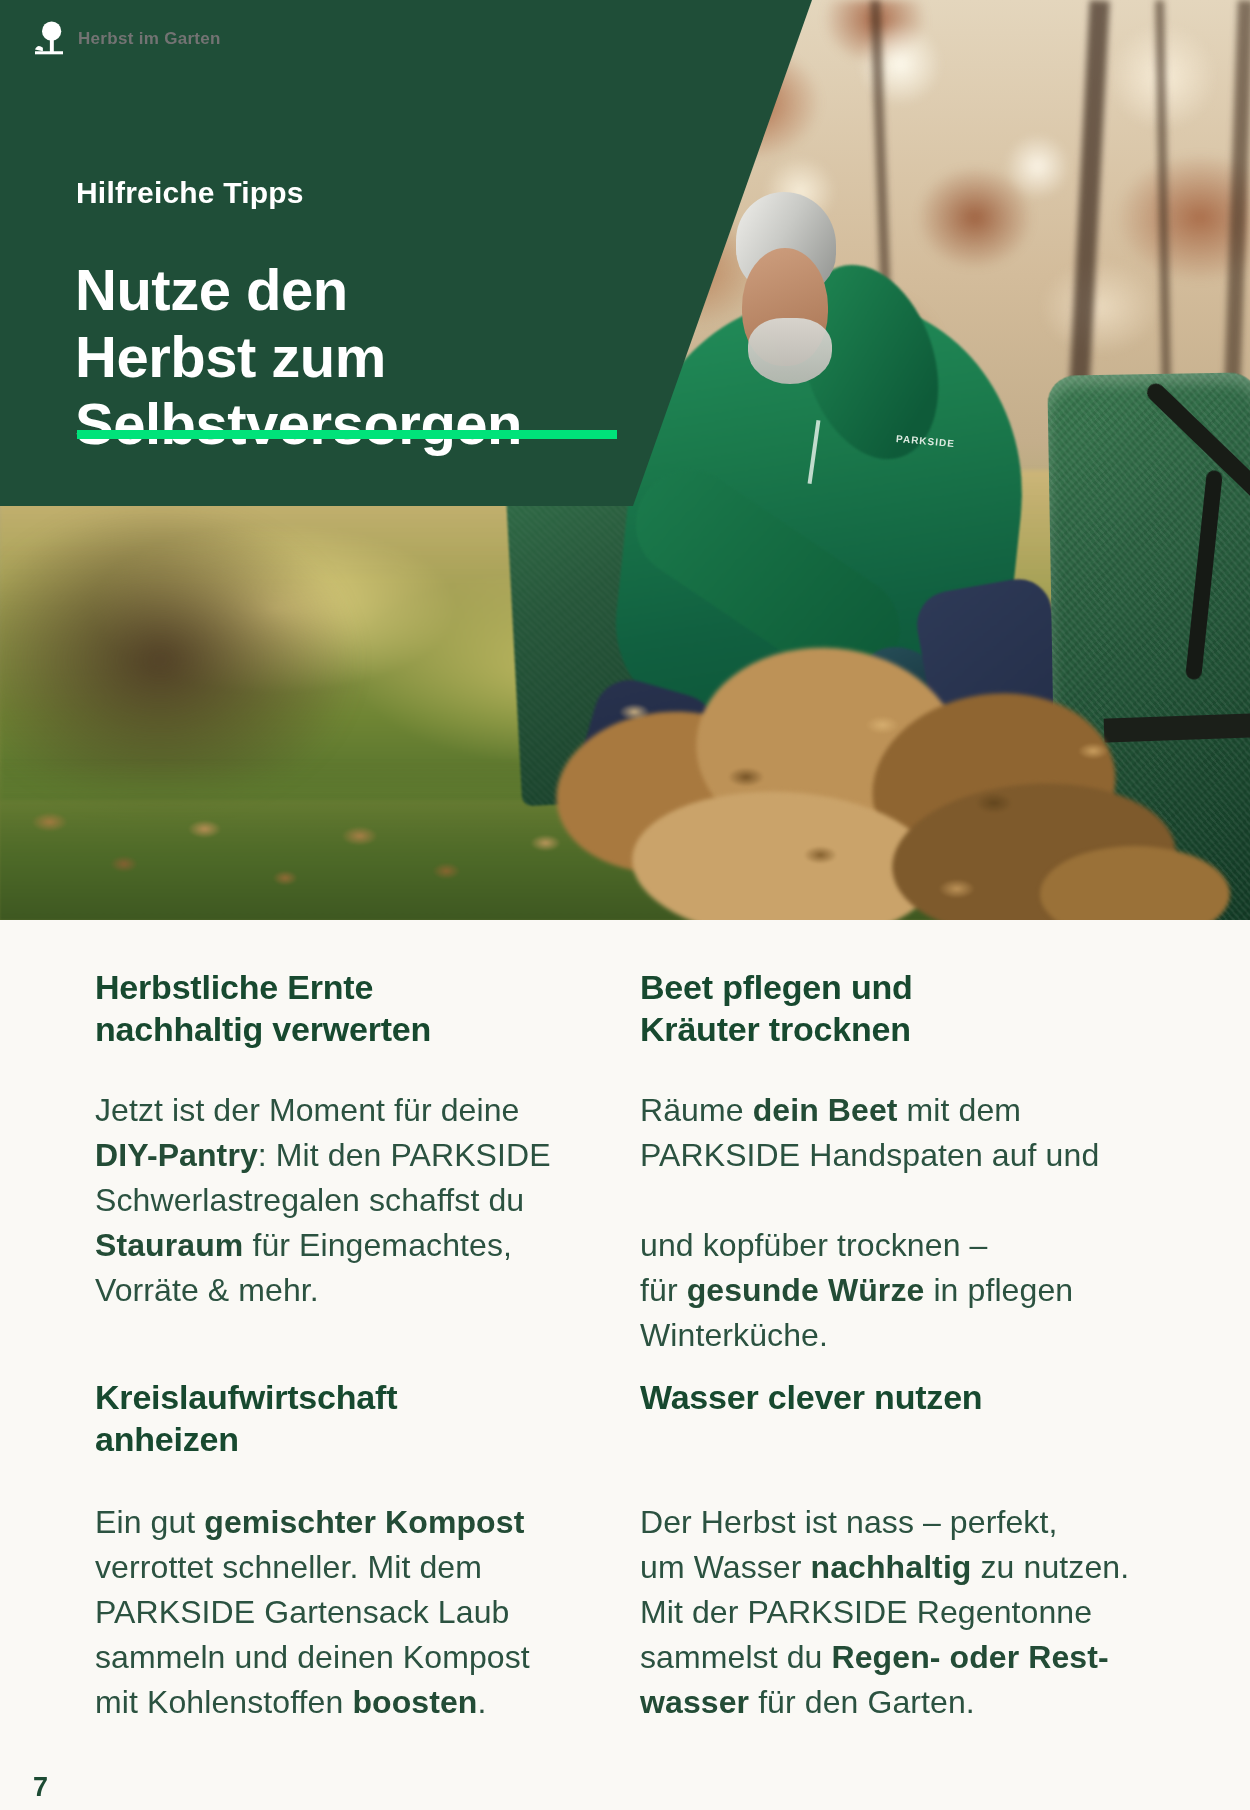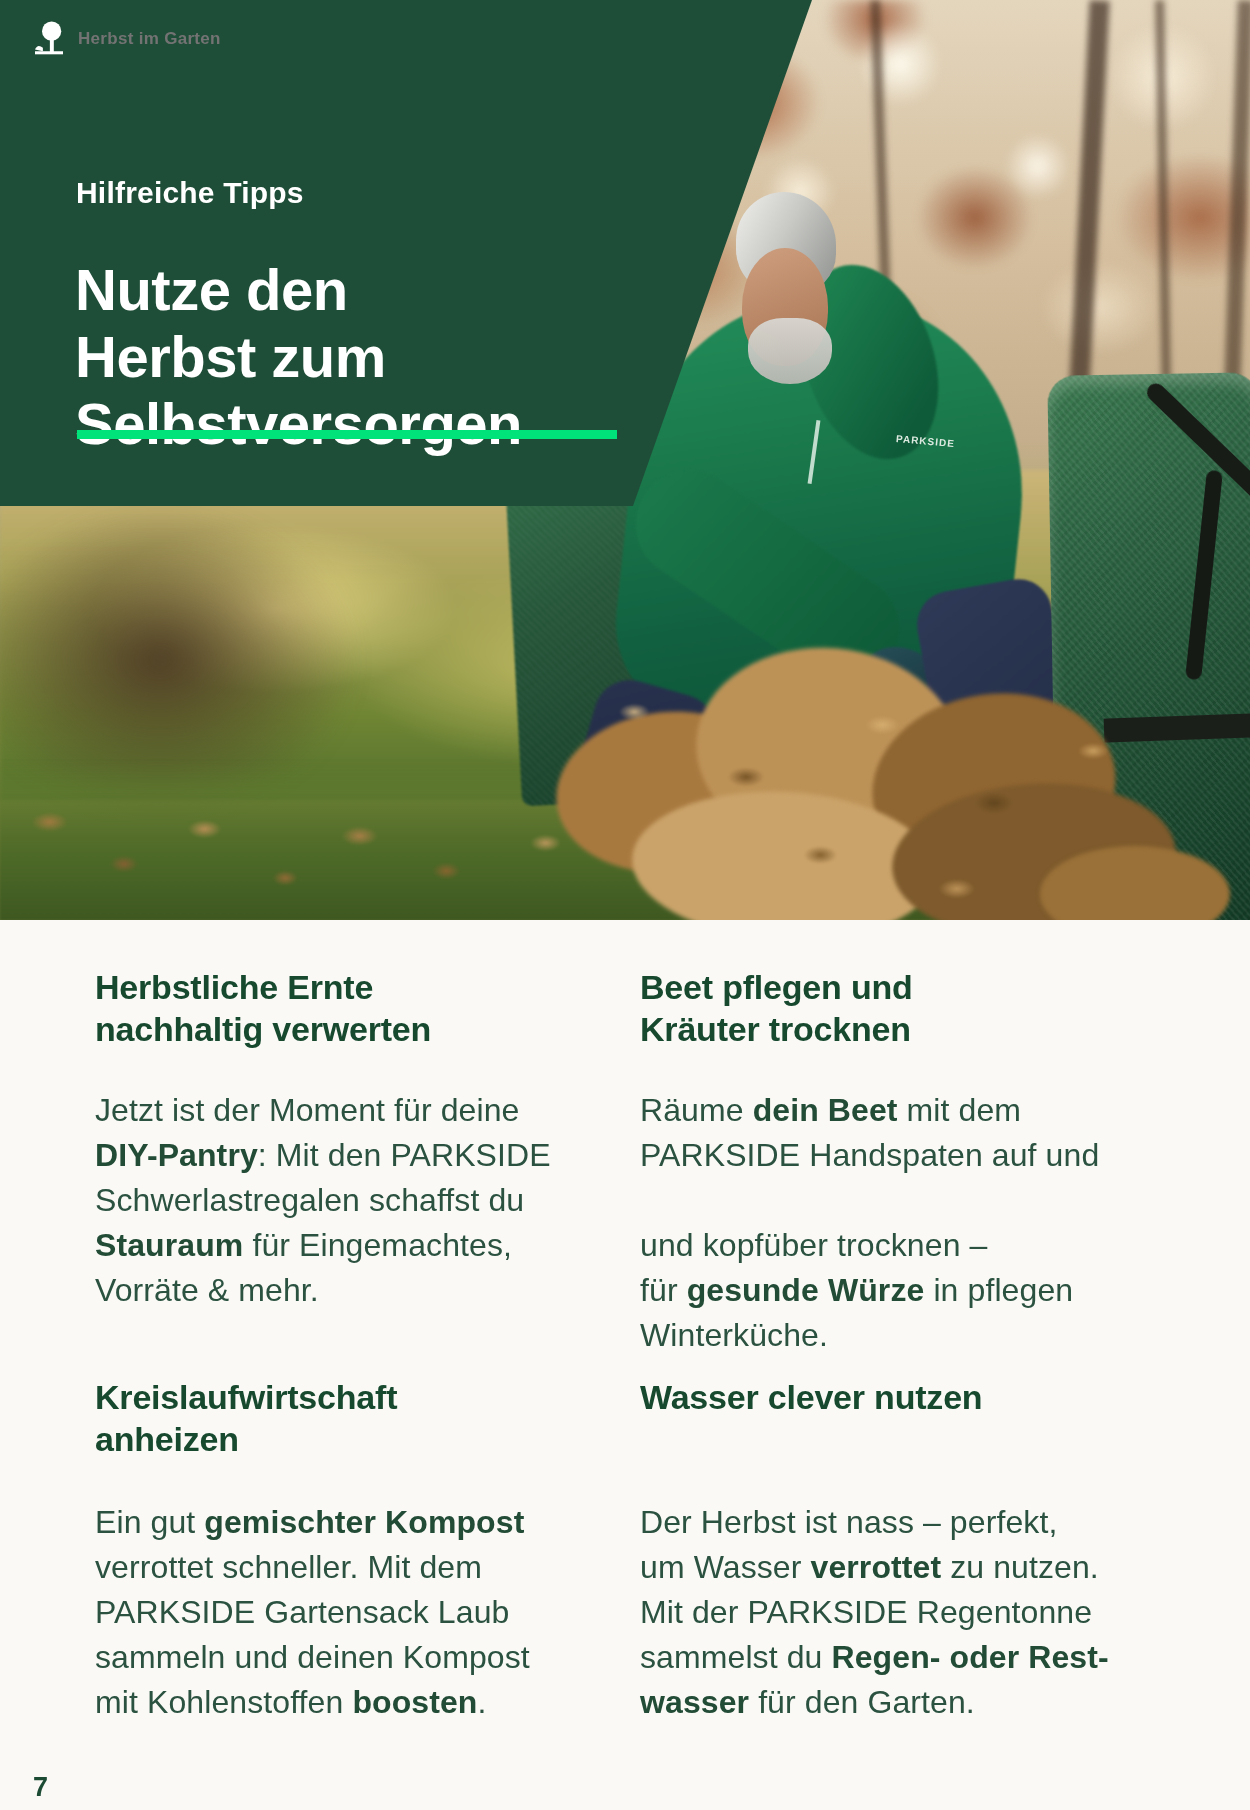--- a/index.html
+++ b/index.html
@@ -239,17 +239,17 @@
 
   <div class="sec-heading col-right row1h">
     <span>Beet pflegen und</span>
     <span>Kräuter trocknen</span>
   </div>
   <p class="para col-right row1p"><span>Räume </span><b>dein Beet</b><span> mit dem</span><br><span>PARKSIDE Handspaten auf und</span><br><br><span>und kopfüber trocknen –</span><br><span>für </span><b>gesunde Würze</b><span> in pflegen</span><br><span>Winterküche.</span></p>
 
   <div class="sec-heading col-right row2h">
     <span>Wasser clever nutzen</span>
   </div>
-  <p class="para col-right row2p"><span>Der Herbst ist nass – perfekt,</span><br><span>um Wasser </span><b>verrottet</b><span> zu nutzen.</span><br><span>Mit der PARKSIDE Regentonne</span><br><span>sammelst du </span><b>Regen- oder Rest-</b><br><b>wasser</b><span> für den Garten.</span></p>
+  <p class="para col-right row2p"><span>Der Herbst ist nass – perfekt,</span><br><span>um Wasser </span><b>nachhaltig</b><span> zu nutzen.</span><br><span>Mit der PARKSIDE Regentonne</span><br><span>sammelst du </span><b>Regen- oder Rest-</b><br><b>wasser</b><span> für den Garten.</span></p>
 
   <div class="page-number">7</div>
 
 </div>
 
 </body></html>

